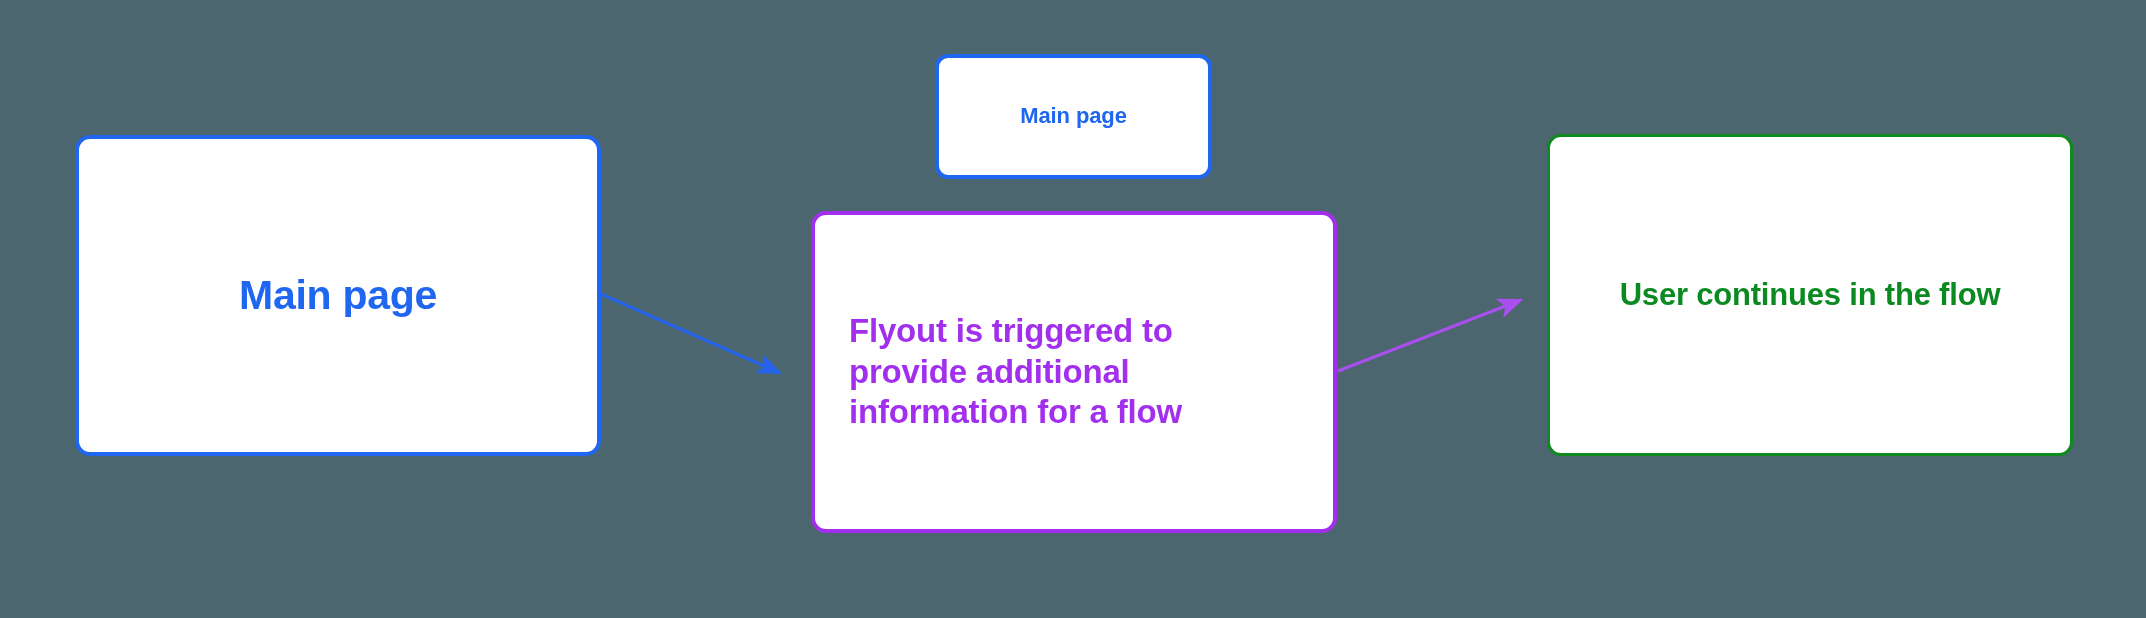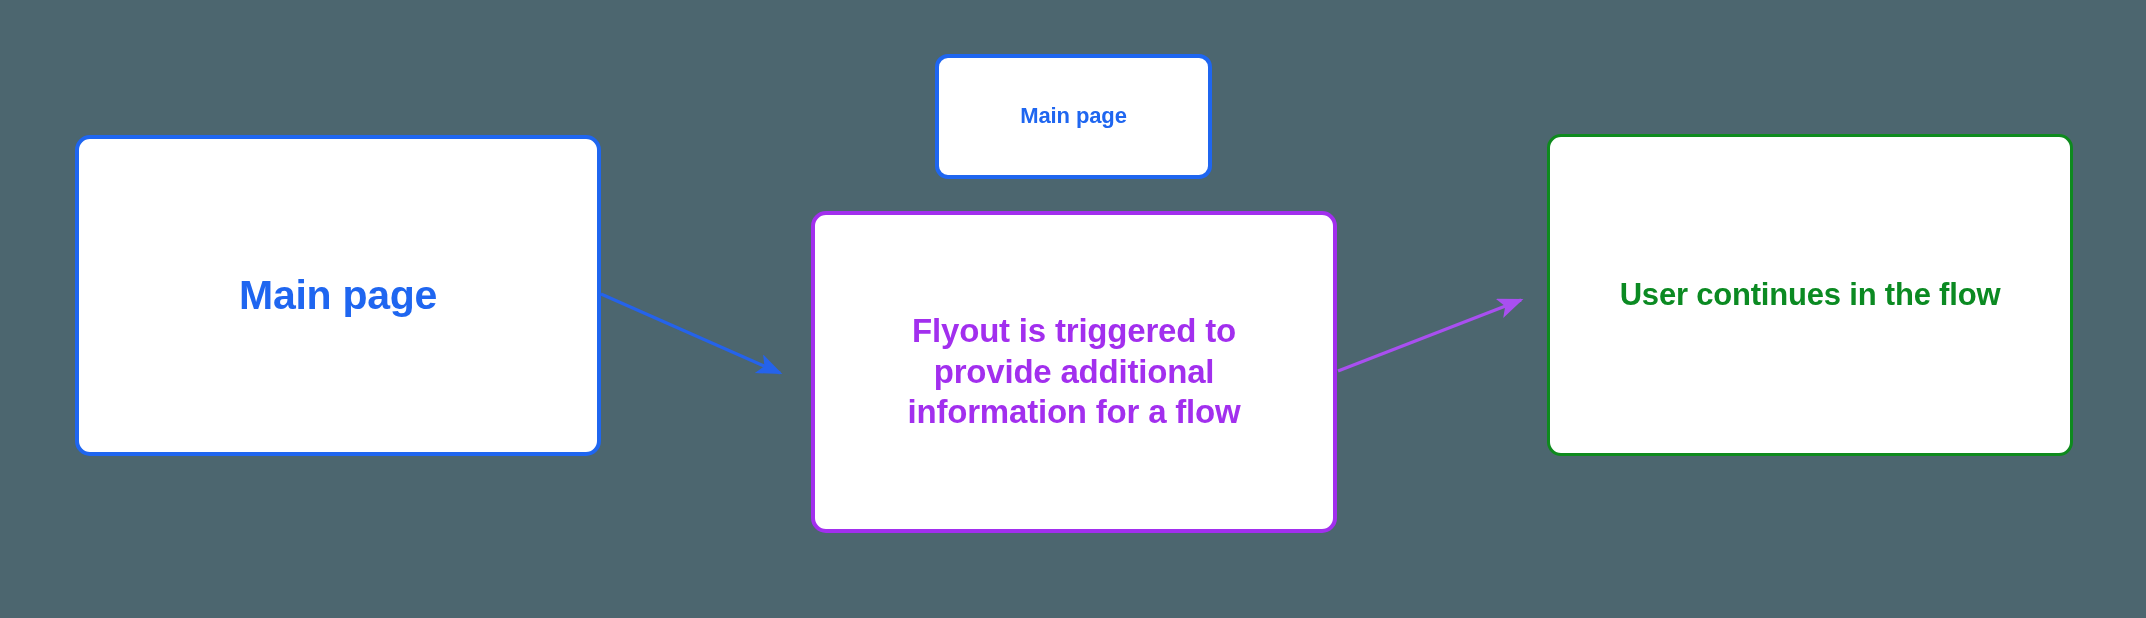--- a/index.html
+++ b/index.html
@@ -19,21 +19,21 @@
     height: 618px;
   }
   .node {
     position: absolute;
     background: #ffffff;
     border-style: solid;
     box-sizing: border-box;
     display: flex;
     align-items: center;
     justify-content: center;
-    text-align: center;
+    text-align: left;
     font-weight: bold;
     line-height: 1.22;
   }
 
   
   #node-main-page-large {
     left: 75px;
     top: 135px;
     width: 526px;
     height: 321px;

